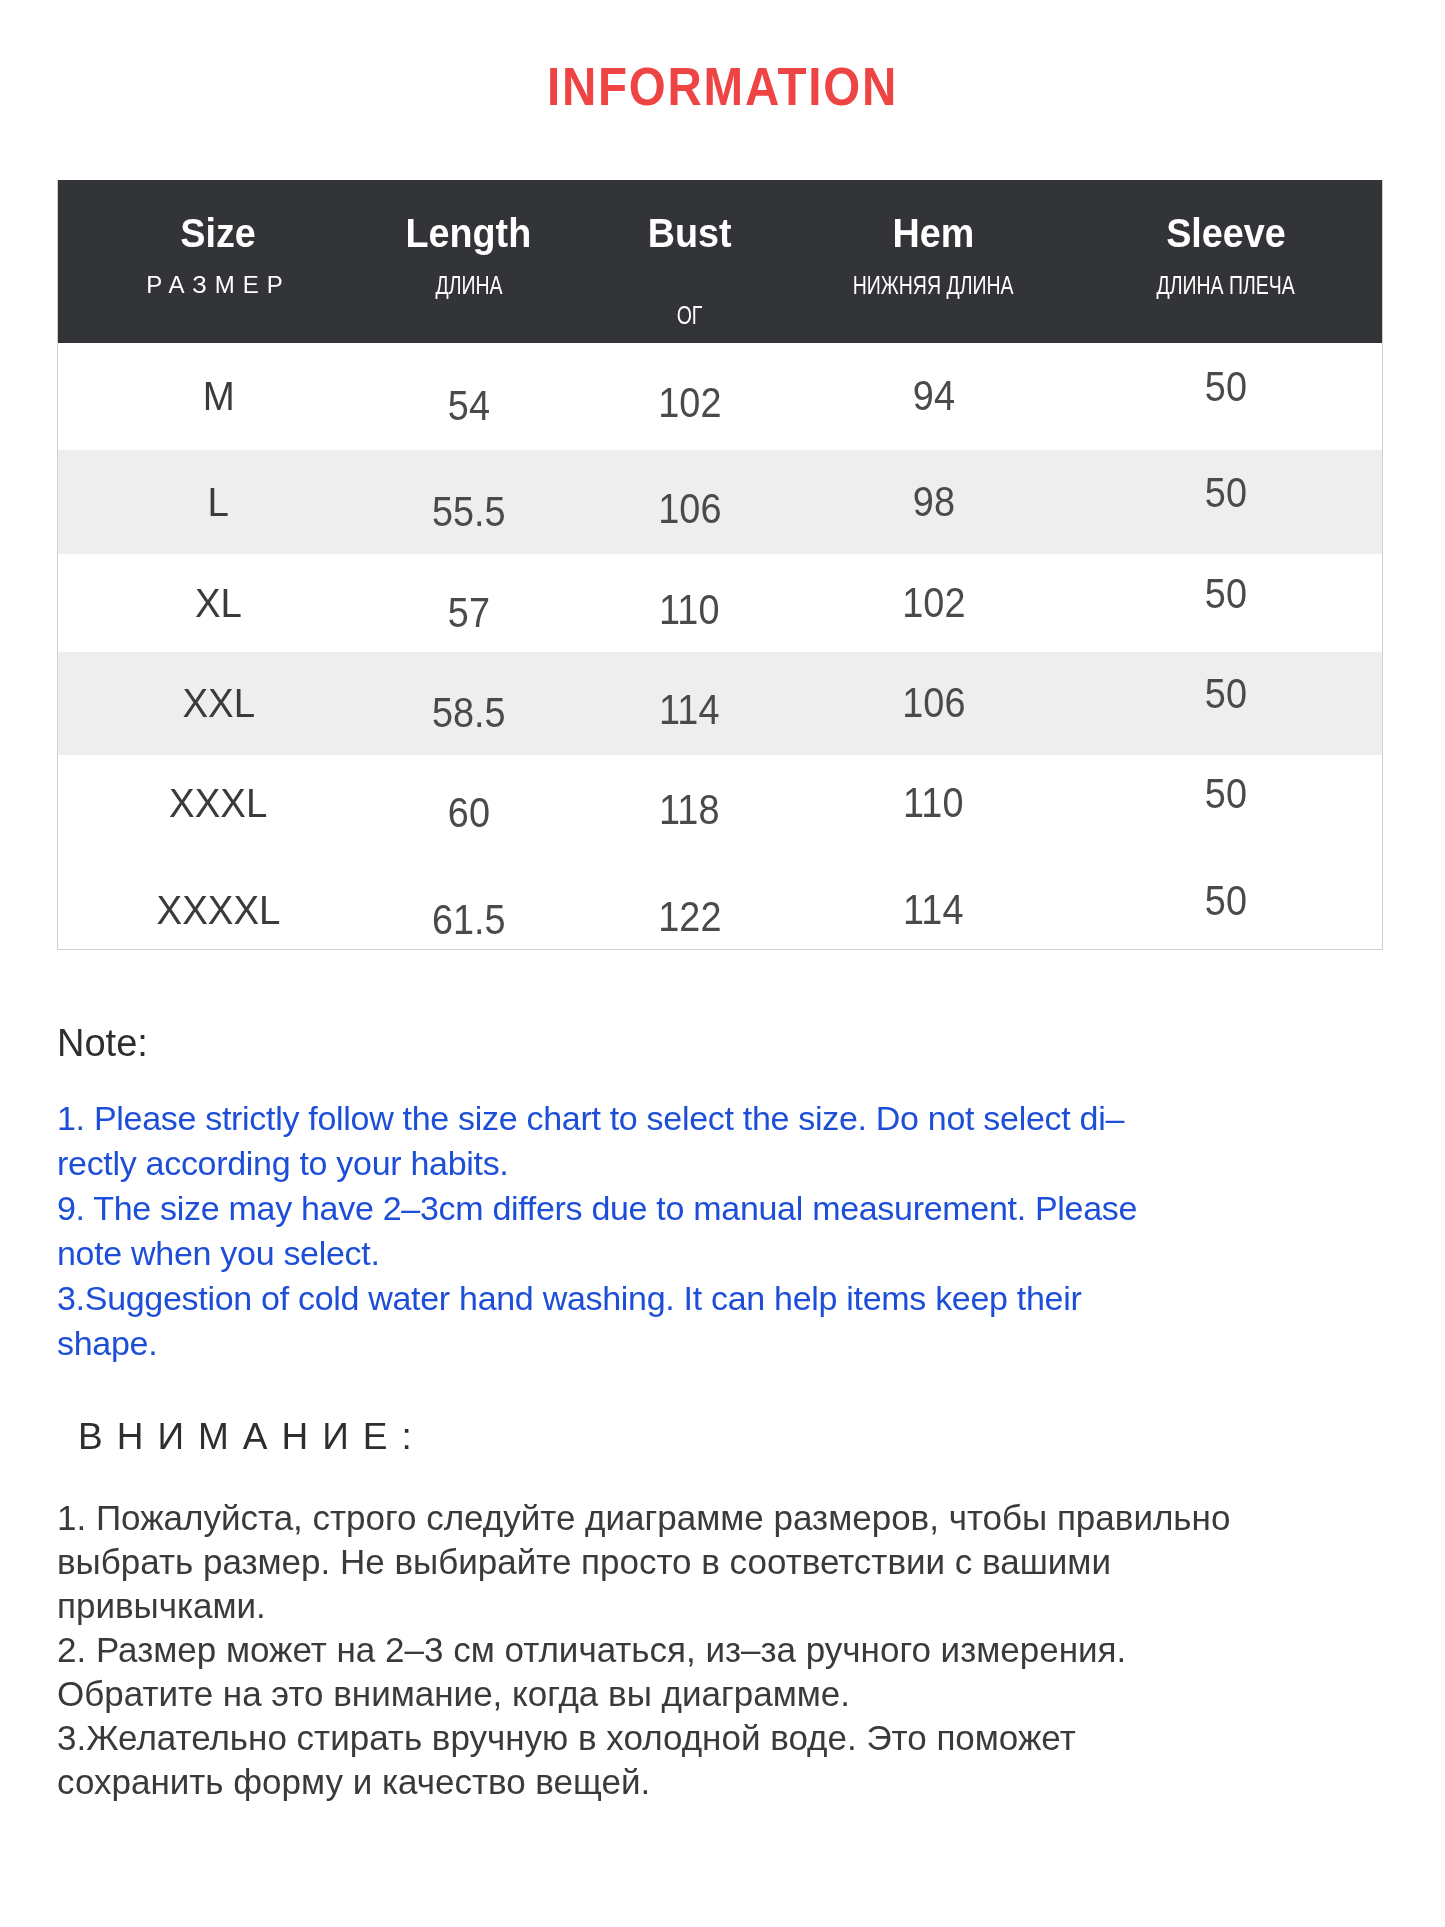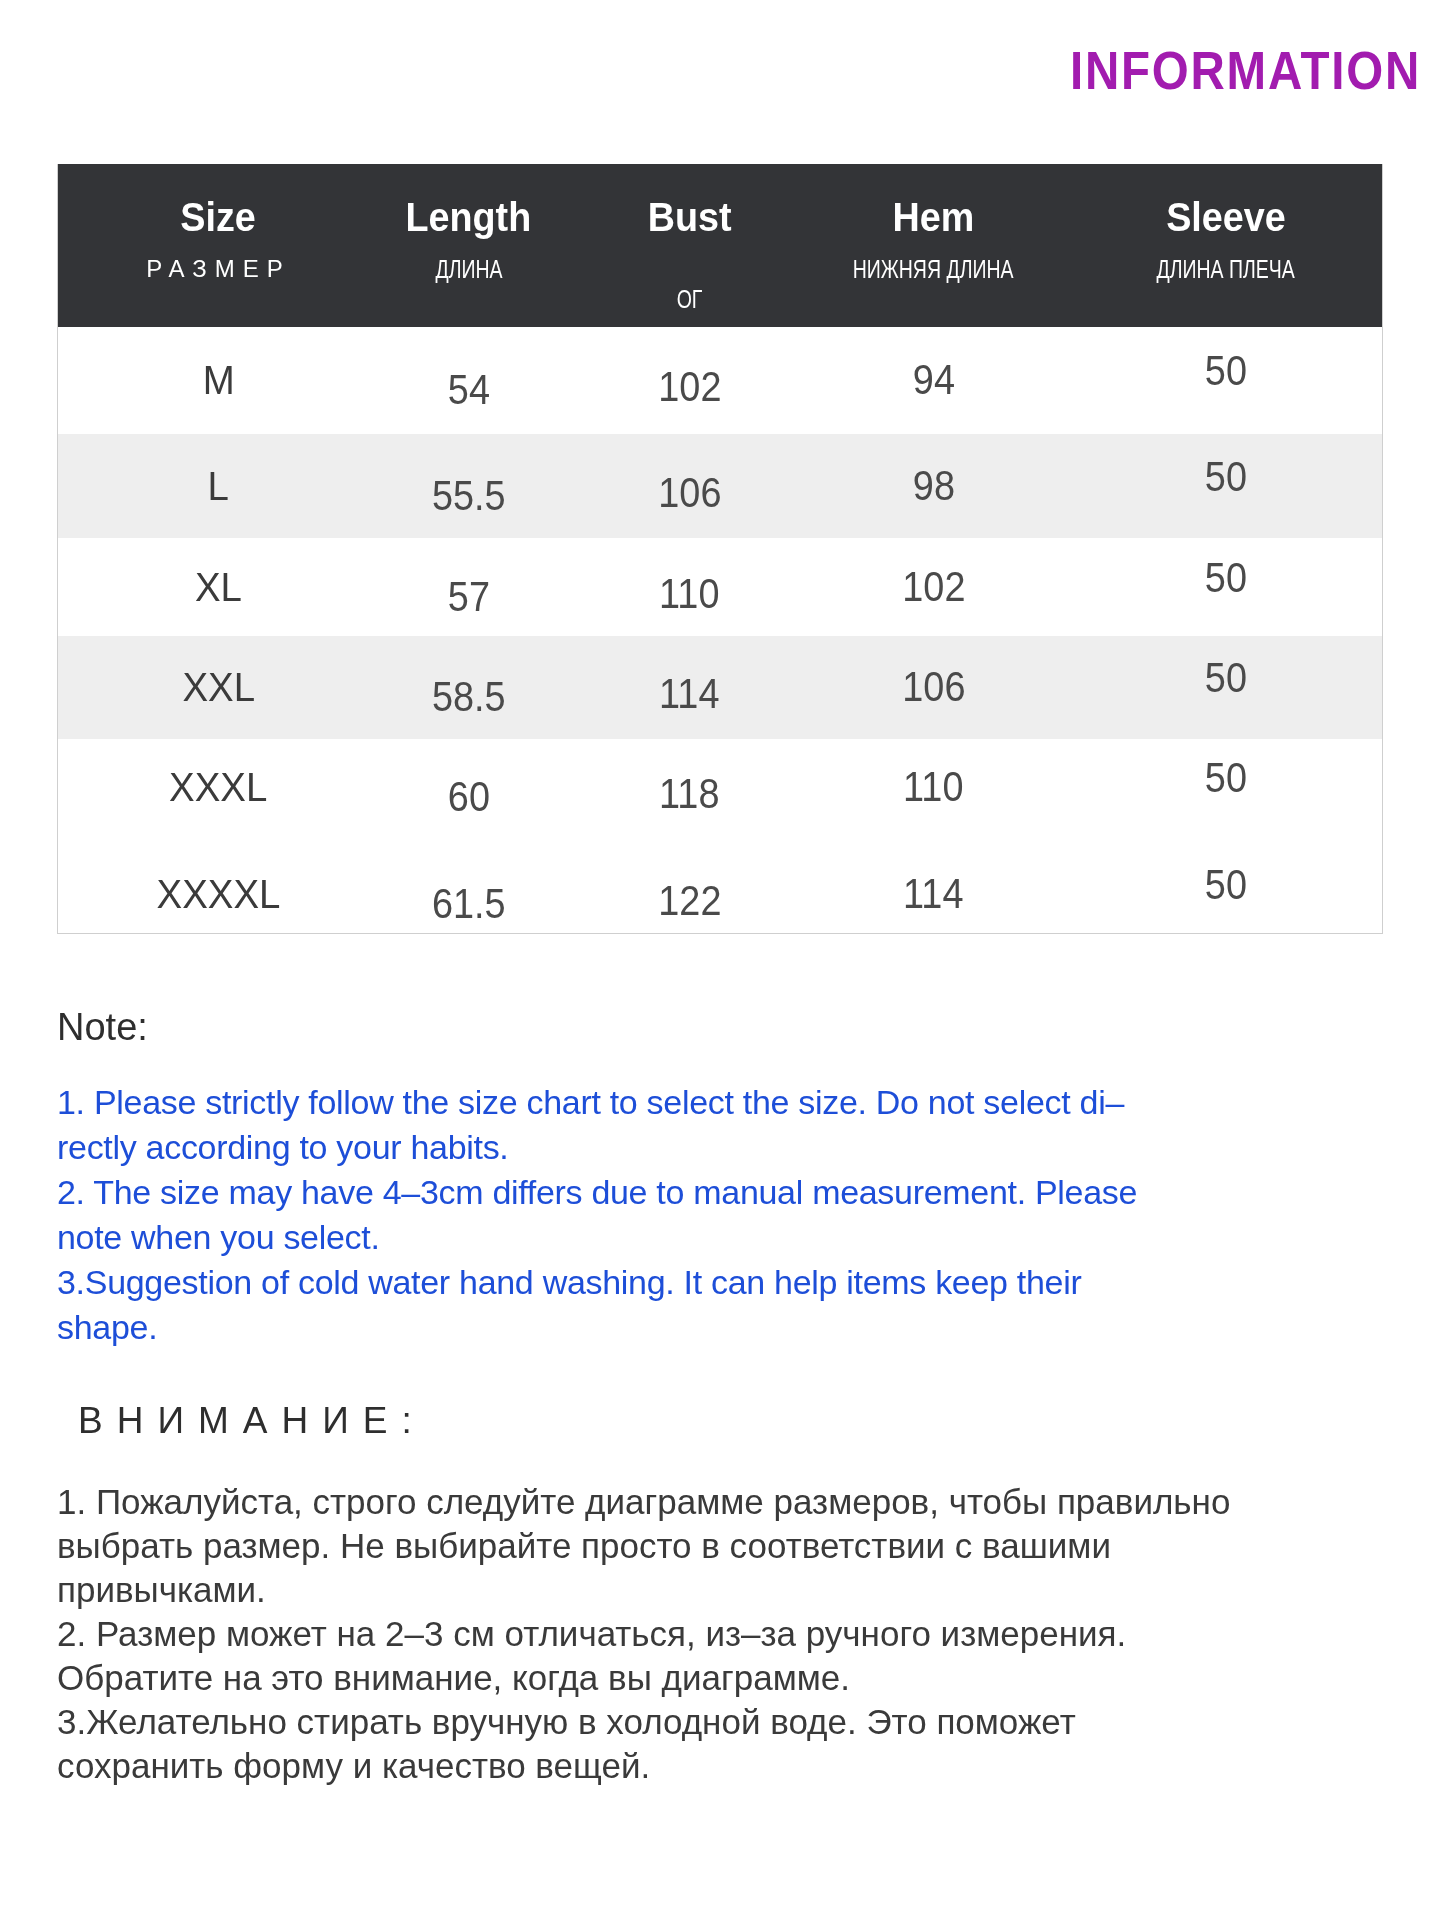--- a/index.html
+++ b/index.html
@@ -8,26 +8,26 @@
     width:1445px; height:1927px;
     margin:0 auto;
     background:#ffffff;
     font-family:"Liberation Sans", sans-serif;
     color:#333333;
     overflow:hidden;
   }
 
   
   .page-title {
-    padding-top:38px;
-    text-align:right;
+    padding-top:54px;
+    text-align:center;
     font-size:54px;
     line-height:64px;
     font-weight:700;
-    color:#a21caf;
+    color:#ef4444;
   }
   .page-title .condensed { display:inline-block; transform:scaleX(.88); letter-spacing:2px; }
 
   
   .size-table {
     margin:62px 62px 0 57px;           
     border-left:1px solid #cfcfcf;
     border-right:1px solid #cfcfcf;
     border-bottom:1px solid #cfcfcf;
   }
@@ -197,21 +197,21 @@
       <div class="cell sleeve c4"><span>50</span></div>
     </div>
 
   </div>
 
   <div class="note-en">
     <div class="note-heading">Note:</div>
     <div class="note-lines">
       <div class="note-line">1. Please strictly follow the size chart  to select the size. Do not select di–</div>
       <div class="note-line">rectly according to your habits.</div>
-      <div class="note-line">2. The size may have 4–3cm differs due to manual measurement. Please</div>
+      <div class="note-line">9. The size may have 2–3cm differs due to manual measurement. Please</div>
       <div class="note-line">note when you select.</div>
       <div class="note-line">3.Suggestion of cold water hand washing. It can help items keep their</div>
       <div class="note-line">shape.</div>
     </div>
   </div>
 
   <div class="note-ru">
     <div class="ru-heading">ВНИМАНИЕ:</div>
     <div class="ru-lines">
       <div class="ru-line">1. Пожалуйста, строго следуйте диаграмме размеров, чтобы правильно</div>

